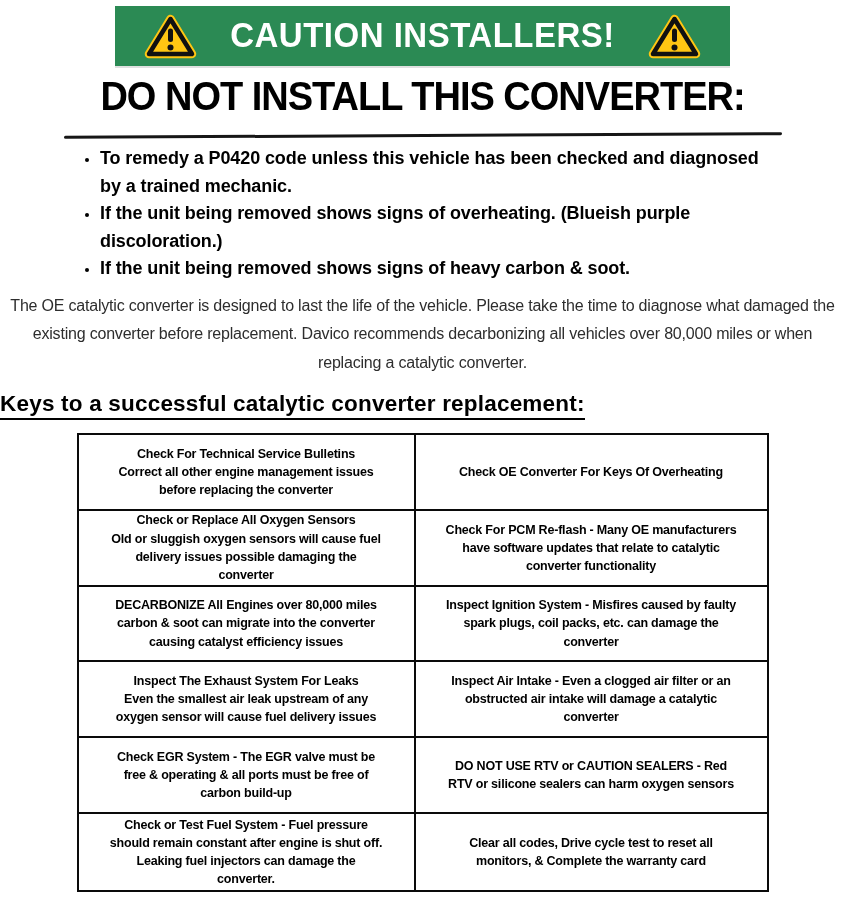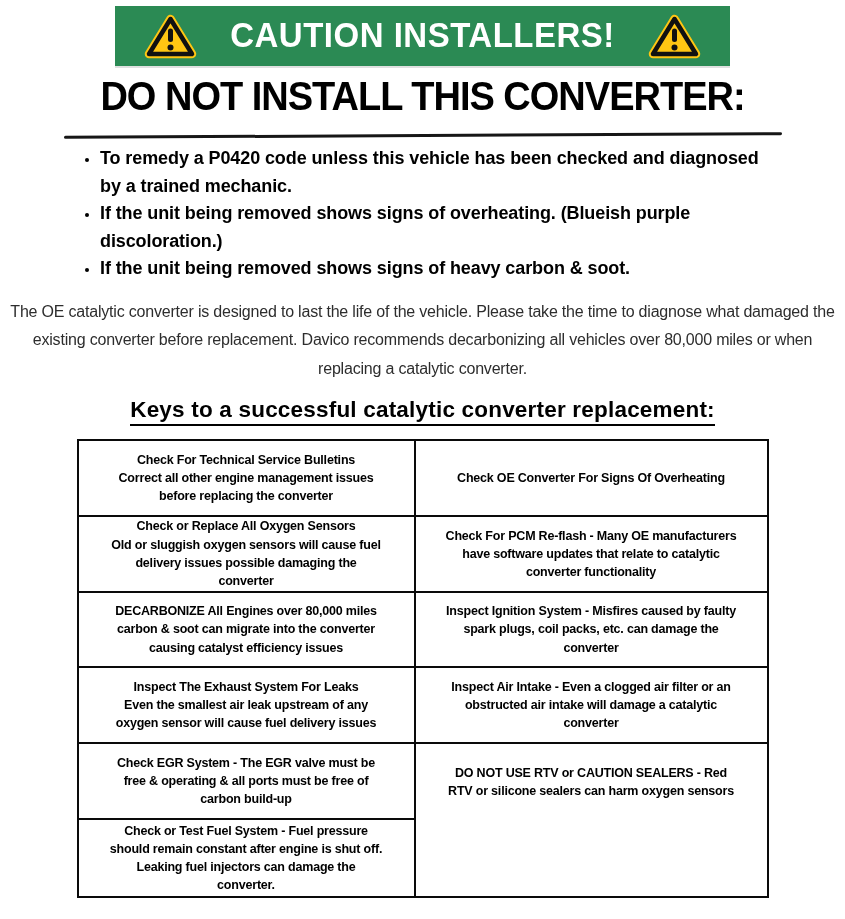--- a/index.html
+++ b/index.html
@@ -59,33 +59,33 @@
     font-weight: 700;
     line-height: 27.5px;
     letter-spacing: -0.1px;
   }
   .warning-list li { max-width: 668px; }
   .warning-list li::marker { font-size: 0.72em; }
 
   
   .intro {
     width: 828px;
-    margin: 15px auto 0;
+    margin: 9px auto 0;
     text-align: center;
     font-size: 16px;
     font-weight: 400;
     letter-spacing: -0.2px;
     line-height: 28.5px;
     color: #2d2d2d;
   }
 
   
   .keys-heading {
     margin: 14px 0 0;
-    text-align: center;
+    text-align: left;
     font-size: 22.5px;
     font-weight: 800;
     letter-spacing: 0.2px;
   }
   .keys-heading .underlined {
     border-bottom: 2.5px solid #000;
     padding-bottom: 2px;
   }
 
   
@@ -145,32 +145,33 @@
 
   <p class="intro">The OE catalytic converter is designed to last the life of the vehicle. Please take the time to diagnose what damaged the existing converter before replacement. Davico recommends decarbonizing all vehicles over 80,000 miles or when replacing a catalytic converter.</p>
 
   <h2 class="keys-heading">
     <span class="underlined">Keys to a successful catalytic converter replacement:</span>
   </h2>
 
   <div class="grid-table">
     <div class="cell cell-left">Check For Technical Service Bulletins
 Correct all other engine management issues before replacing the converter</div>
-    <div class="cell">Check OE Converter For Signs Of Overheating</div>
+    <div class="cell">Check OE Converter For Keys Of Overheating</div>
 
     <div class="cell cell-left">Check or Replace All Oxygen Sensors
 Old or sluggish oxygen sensors will cause fuel delivery issues possible damaging the converter</div>
     <div class="cell">Check For PCM Re-flash - Many OE manufacturers have software updates that relate to catalytic converter functionality</div>
 
     <div class="cell cell-left">DECARBONIZE All Engines over 80,000 miles carbon &amp; soot can migrate into the converter causing catalyst efficiency issues</div>
     <div class="cell">Inspect Ignition System - Misfires caused by faulty spark plugs, coil packs, etc. can damage the converter</div>
 
     <div class="cell cell-left">Inspect The Exhaust System For Leaks
 Even the smallest air leak upstream of any oxygen sensor will cause fuel delivery issues</div>
     <div class="cell">Inspect Air Intake - Even a clogged air filter or an obstructed air intake will damage a catalytic converter</div>
 
     <div class="cell cell-left">Check EGR System - The EGR valve must be free &amp; operating &amp; all ports must be free of carbon build-up</div>
     <div class="cell">DO NOT USE RTV or CAUTION SEALERS - Red RTV or silicone sealers can harm oxygen sensors</div>
 
     <div class="cell cell-left">Check or Test Fuel System - Fuel pressure should remain constant after engine is shut off.  Leaking fuel injectors can damage the converter.</div>
+    <div class="cell">Clear all codes,  Drive cycle test to reset all monitors, &amp; Complete the warranty card</div>
   </div>
 
 </div>
 
 </body></html>

